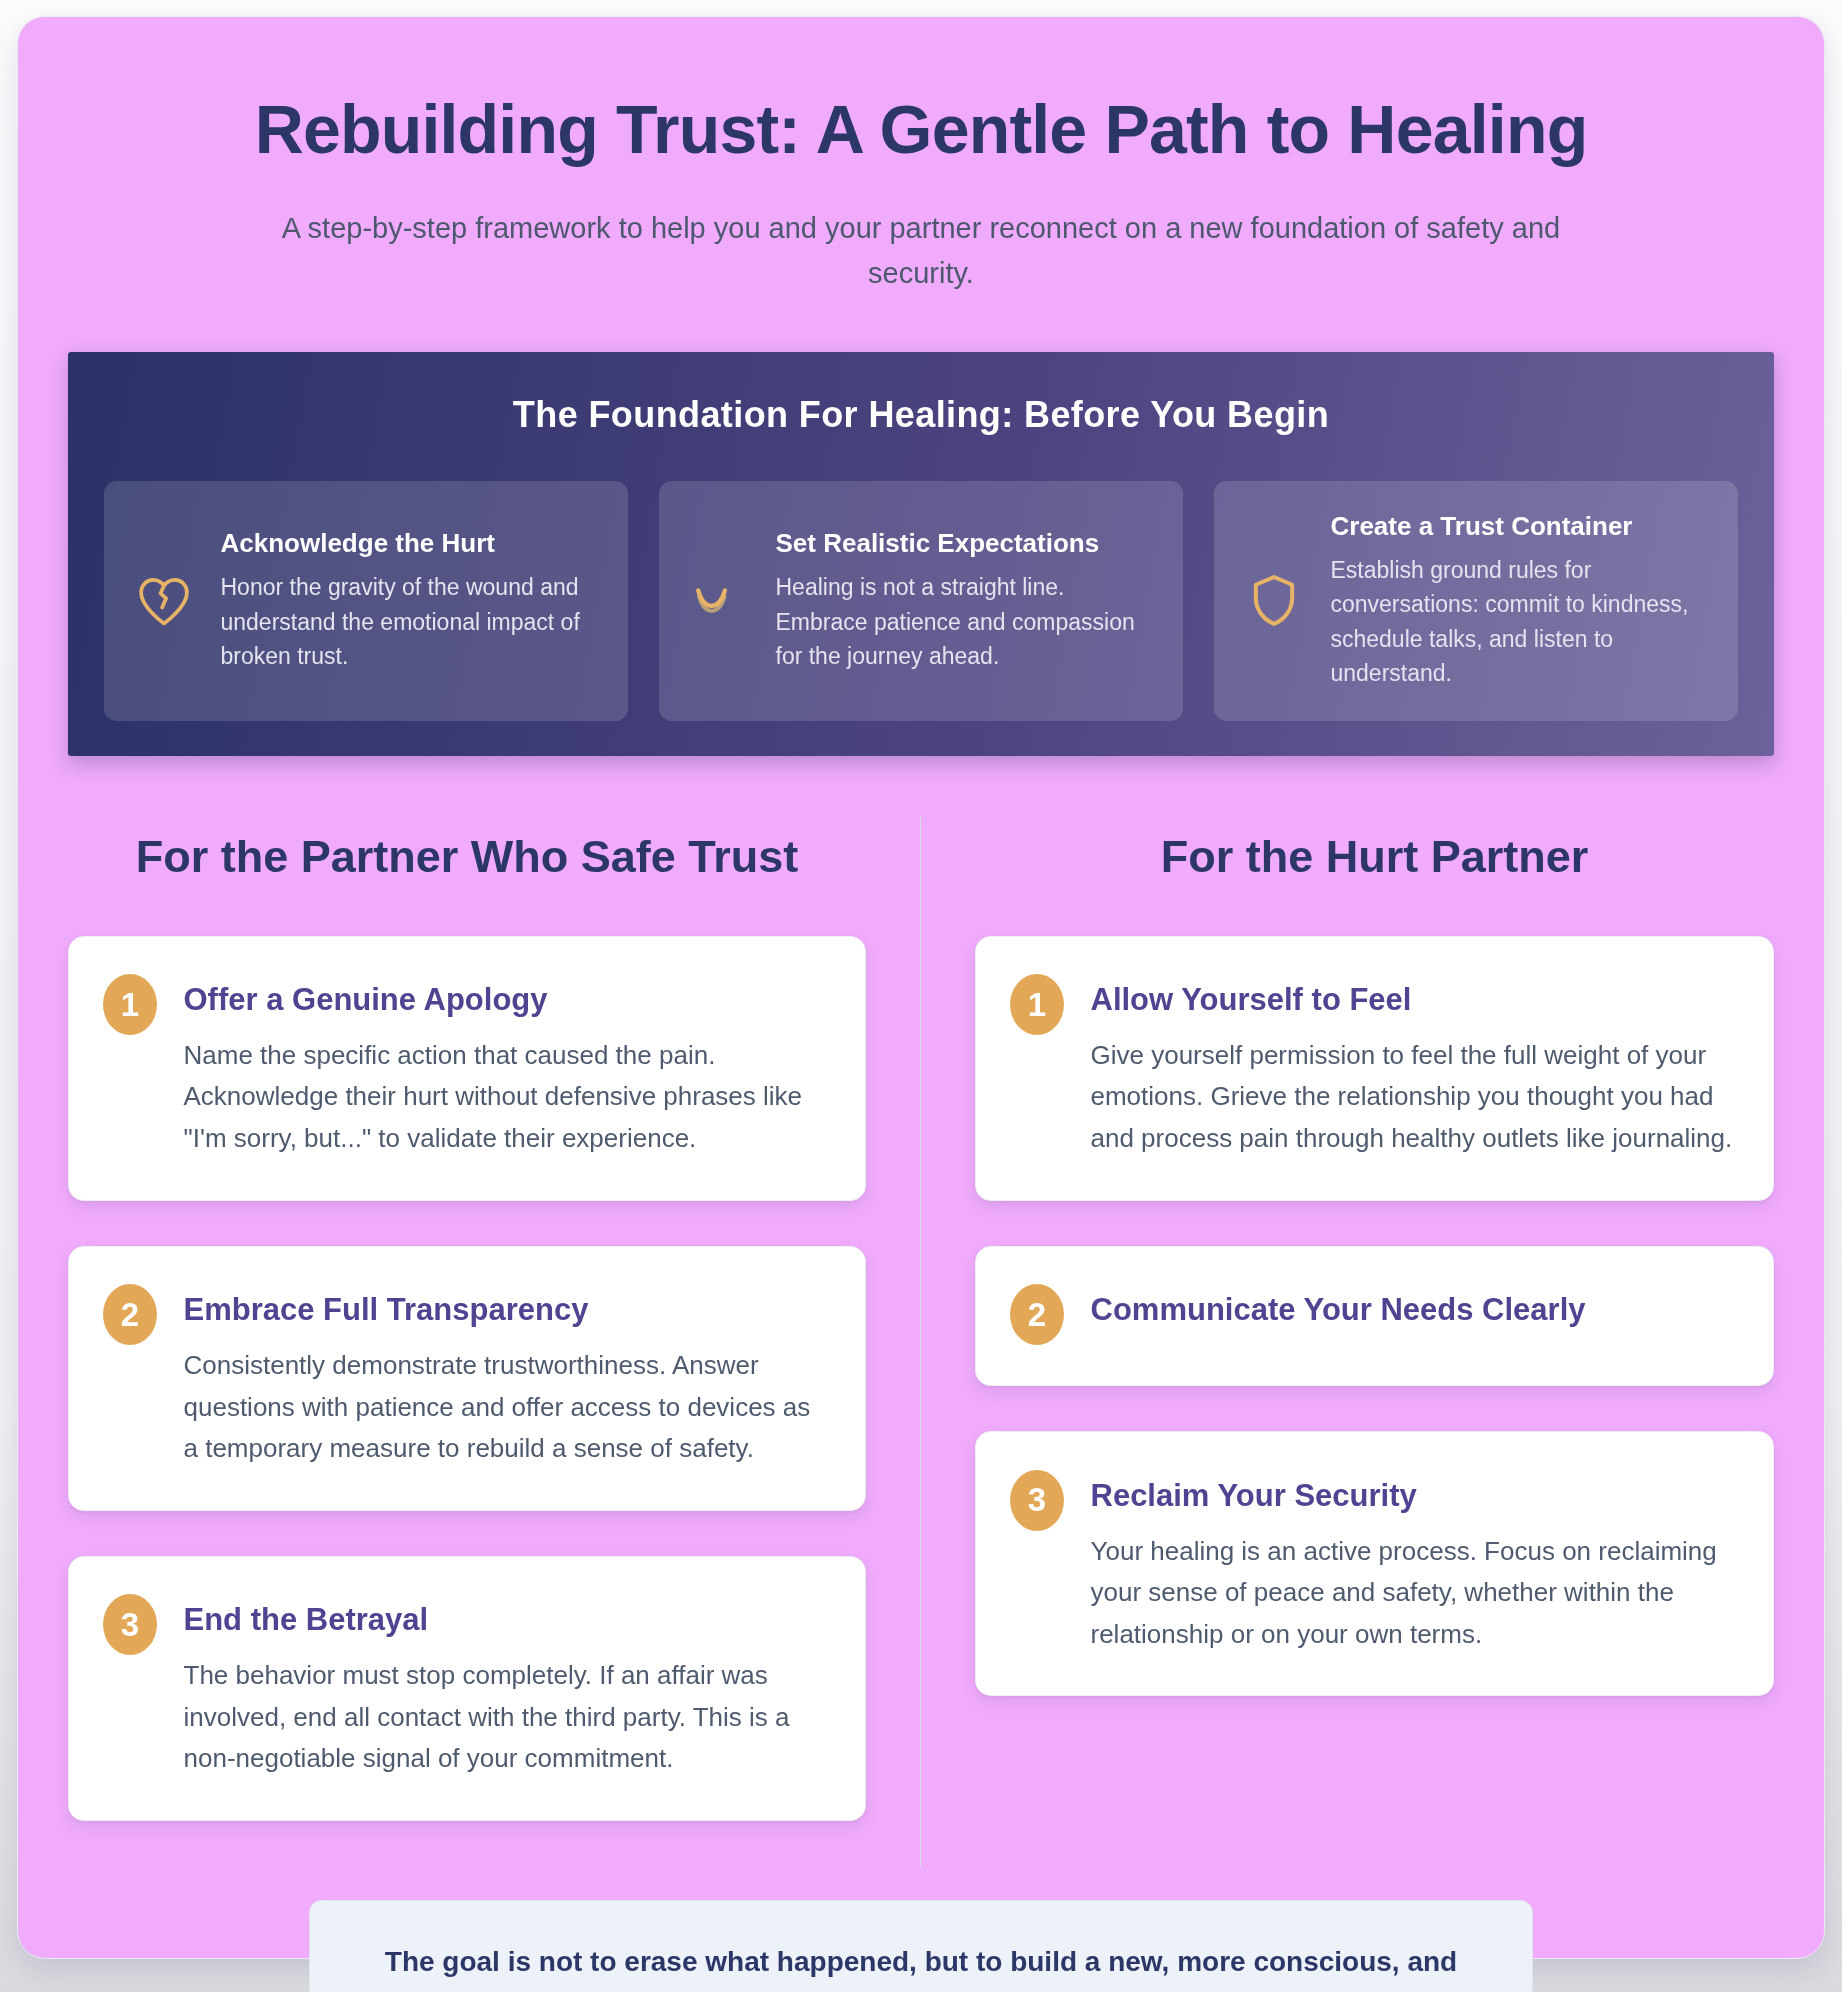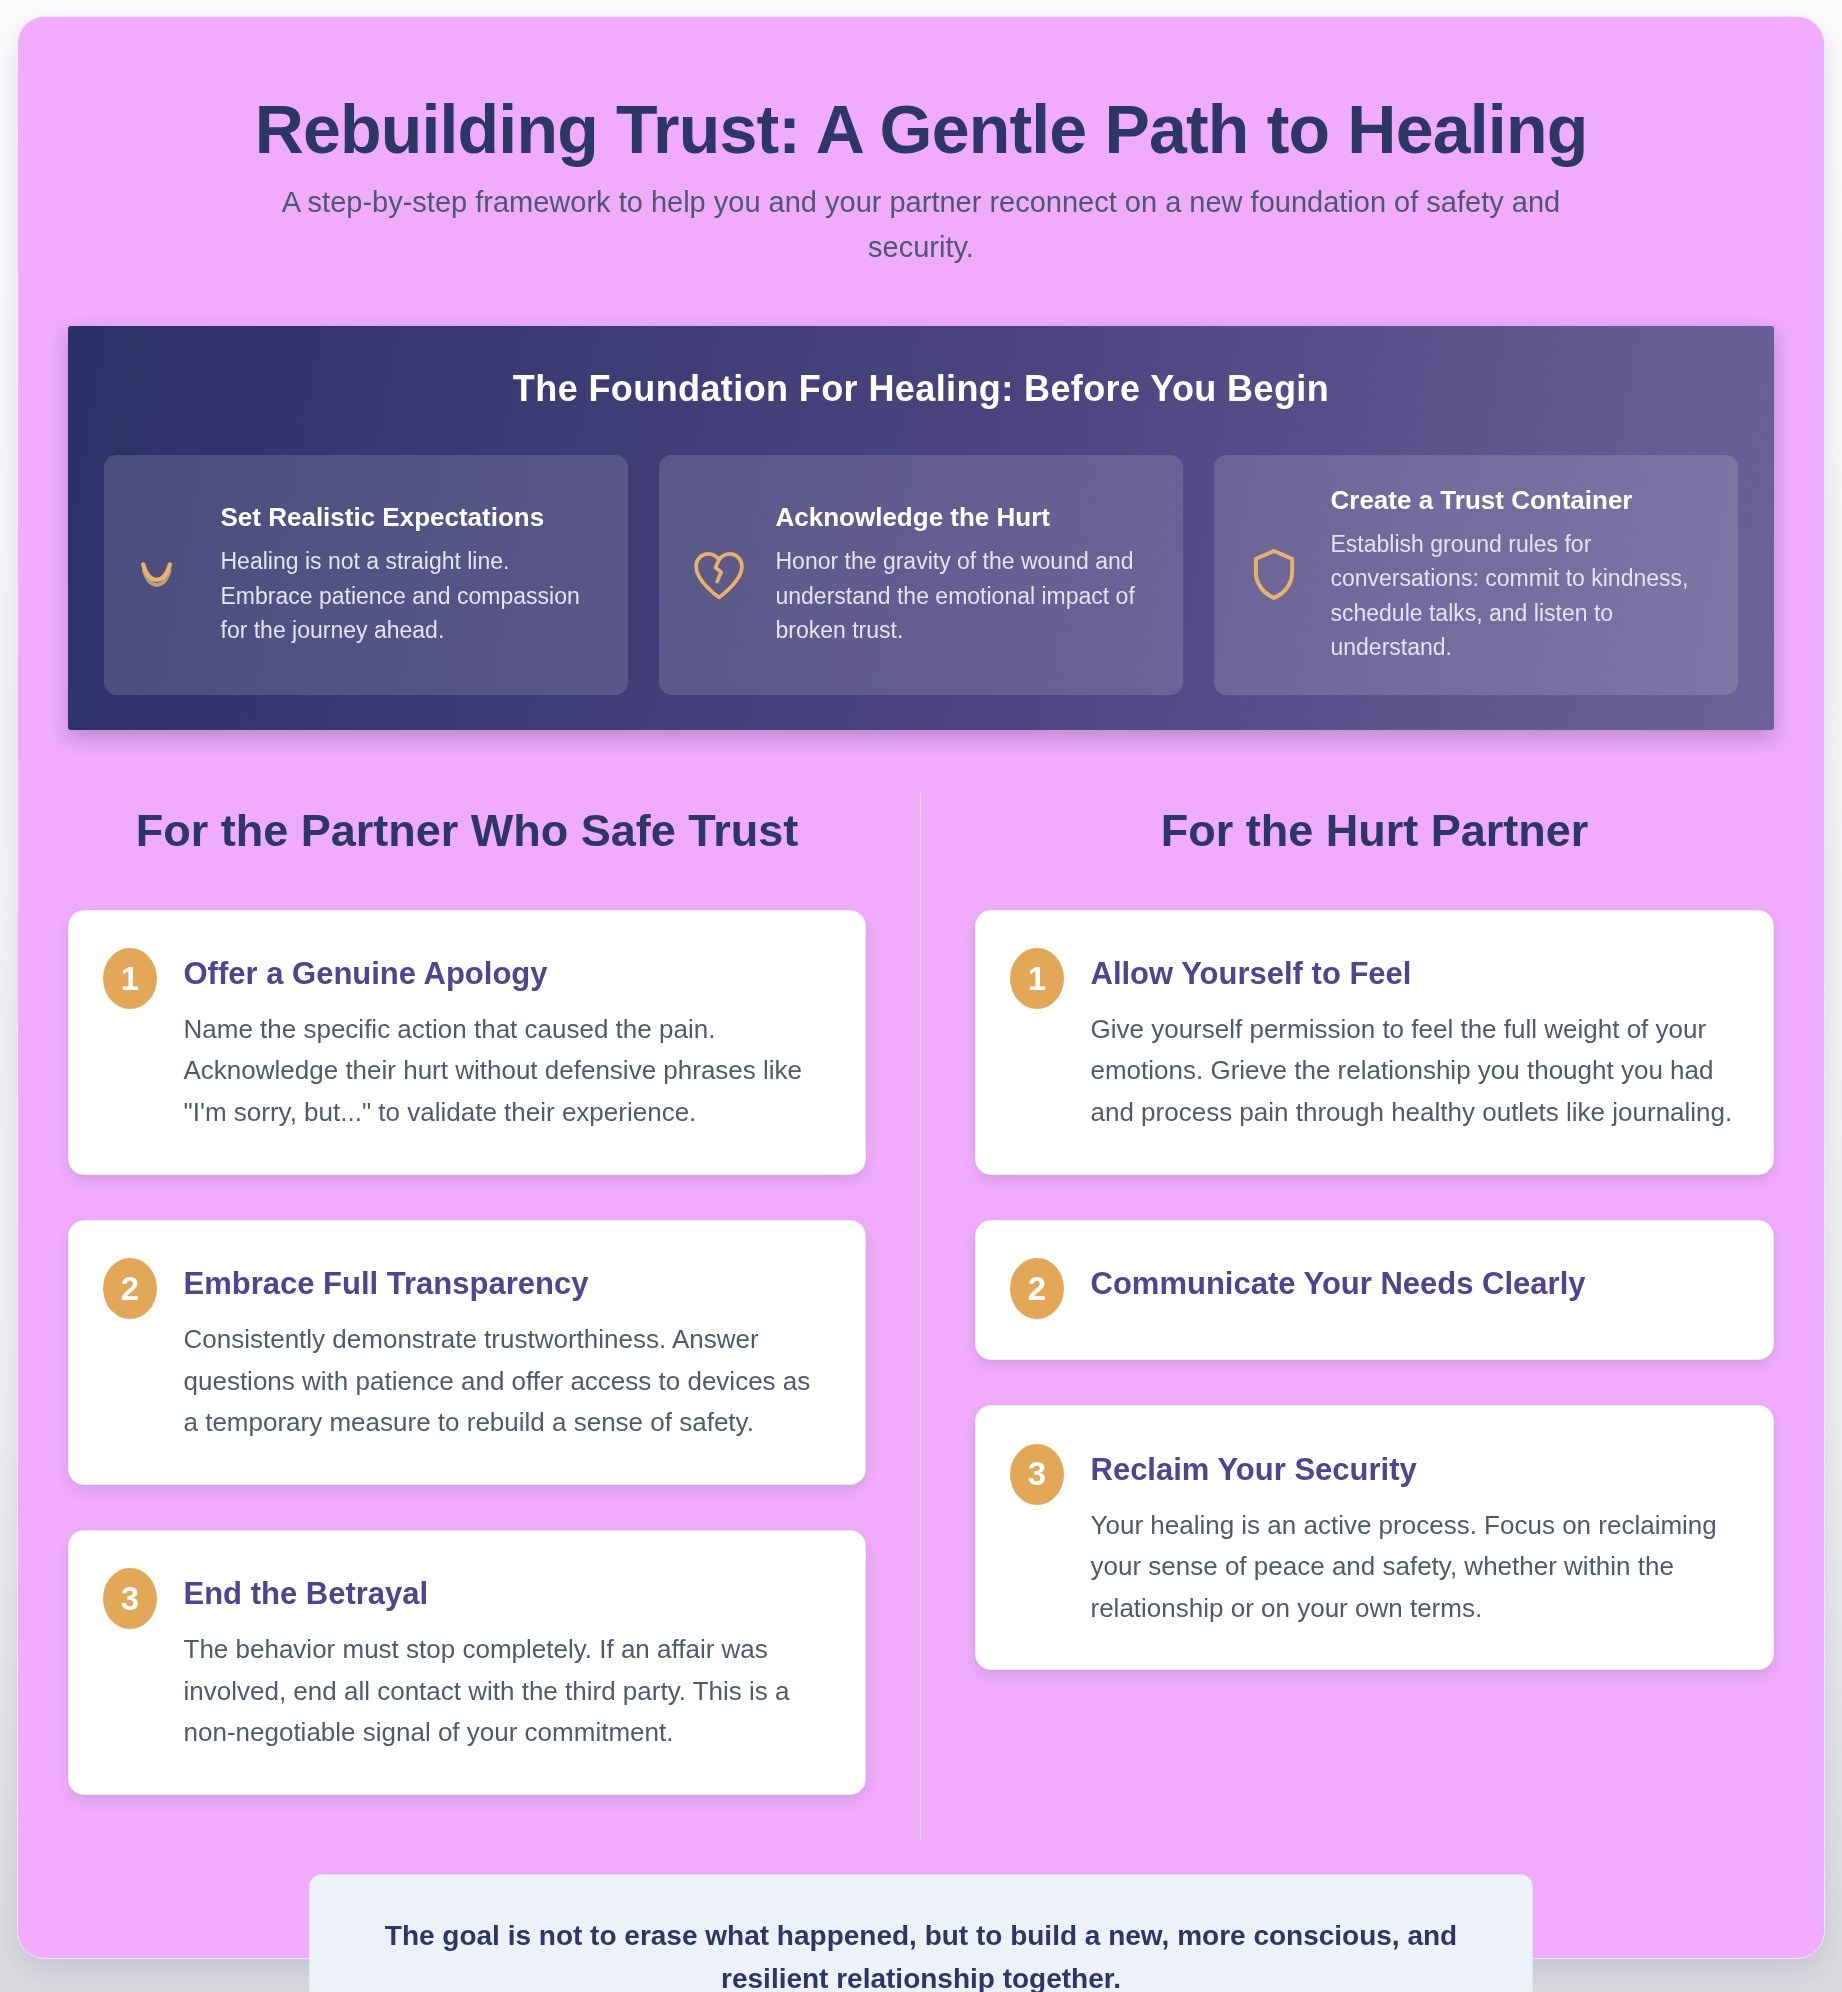--- a/index.html
+++ b/index.html
@@ -13,21 +13,21 @@
     background:#f0abfc;border:0.8px solid #e9ebf2;border-radius:28px;
     box-shadow:0 11px 26.5px rgba(30,35,70,.12);
     padding:54px 50px 0;box-sizing:border-box;
   }
   
   .title{
     margin:20px auto 0;max-width:1417px;text-align:center;
     font-size:68px;font-weight:800;color:#2c3768;line-height:1.14;letter-spacing:-0.8px;
   }
   .subtitle{
-    margin:12px auto 0;max-width:1339px;text-align:center;
+    margin:38px auto 0;max-width:1339px;text-align:center;
     font-size:29px;color:#4d586e;line-height:1.55;
   }
   
   .banner{
     margin-top:56px;border-radius:3px;
     background:linear-gradient(100deg,#2b3166 0%,#4c4480 55%,#6c619a 100%);
     padding:42px 36px 35px;box-shadow:0 7.8px 18.7px rgba(35,40,80,.25);
   }
   .banner-heading{
     text-align:center;color:#ffffff;font-size:36px;font-weight:800;letter-spacing:0.4px;
@@ -77,41 +77,41 @@
 
   <div class="title">Rebuilding Trust: A Gentle Path to Healing</div>
   <div class="subtitle">A step-by-step framework to help you and your partner reconnect on a new foundation of safety and security.</div>
 
   <div class="banner">
     <div class="banner-heading">The Foundation For Healing: Before You Begin</div>
     <div class="banner-cards">
 
       <div class="banner-card">
         <span class="banner-icon">
+          <svg viewBox="0 0 24 24" fill="none" stroke="#e7b366" stroke-width="1.4" stroke-linecap="round" stroke-linejoin="round">
+            <path d="M12 20.6C12 20.6 3.4 14.6 3.4 8.9C3.4 6.3 5.5 4.3 7.9 4.3C9.6 4.3 11.1 5.2 12 6.5C12.9 5.2 14.4 4.3 16.1 4.3C18.5 4.3 20.6 6.3 20.6 8.9C20.6 14.6 12 20.6 12 20.6Z"></path>
+            <polyline points="12,6.5 10.7,9.3 12.8,11.2 11.3,14.6"></polyline>
+          </svg>
+        </span>
+        <span>
+          <div class="banner-card-title">Acknowledge the Hurt</div>
+          <div class="banner-card-body">Honor the gravity of the wound and understand the emotional impact of broken trust.</div>
+        </span>
+      </div>
+
+      <div class="banner-card">
+        <span class="banner-icon">
           <svg viewBox="0 0 24 24" fill="none" stroke-linecap="round" stroke-linejoin="round">
             <path d="M4.5 10.5C5.5 13.8 7.2 15.9 9.3 15.9C11.4 15.9 13.1 13.8 14.1 10.5" stroke="#b9a07a" stroke-width="1.5"></path>
             <path d="M4.2 8.2C5.2 11.8 7 14 9.2 14C11.4 14 13.2 11.8 14.2 8.2" stroke="#e7b366" stroke-width="1.6"></path>
           </svg>
         </span>
         <span>
           <div class="banner-card-title">Set Realistic Expectations</div>
           <div class="banner-card-body">Healing is not a straight line. Embrace patience and compassion for the journey ahead.</div>
-        </span>
-      </div>
-
-      <div class="banner-card">
-        <span class="banner-icon">
-          <svg viewBox="0 0 24 24" fill="none" stroke="#e7b366" stroke-width="1.4" stroke-linecap="round" stroke-linejoin="round">
-            <path d="M12 20.6C12 20.6 3.4 14.6 3.4 8.9C3.4 6.3 5.5 4.3 7.9 4.3C9.6 4.3 11.1 5.2 12 6.5C12.9 5.2 14.4 4.3 16.1 4.3C18.5 4.3 20.6 6.3 20.6 8.9C20.6 14.6 12 20.6 12 20.6Z"></path>
-            <polyline points="12,6.5 10.7,9.3 12.8,11.2 11.3,14.6"></polyline>
-          </svg>
-        </span>
-        <span>
-          <div class="banner-card-title">Acknowledge the Hurt</div>
-          <div class="banner-card-body">Honor the gravity of the wound and understand the emotional impact of broken trust.</div>
         </span>
       </div>
 
       <div class="banner-card">
         <span class="banner-icon">
           <svg viewBox="0 0 24 24" fill="none" stroke="#e7b366" stroke-width="1.5" stroke-linecap="round" stroke-linejoin="round">
             <path d="M12 3.2L18.8 6.1V11.2C18.8 15.8 15.6 19.3 12 20.8C8.4 19.3 5.2 15.8 5.2 11.2V6.1L12 3.2Z"></path>
           </svg>
         </span>
         <span>

